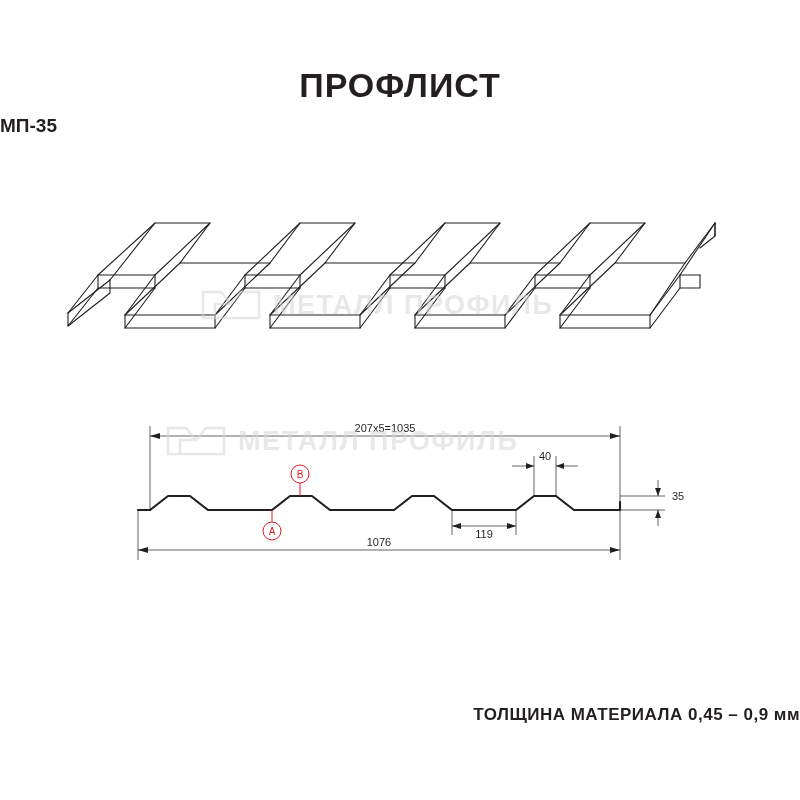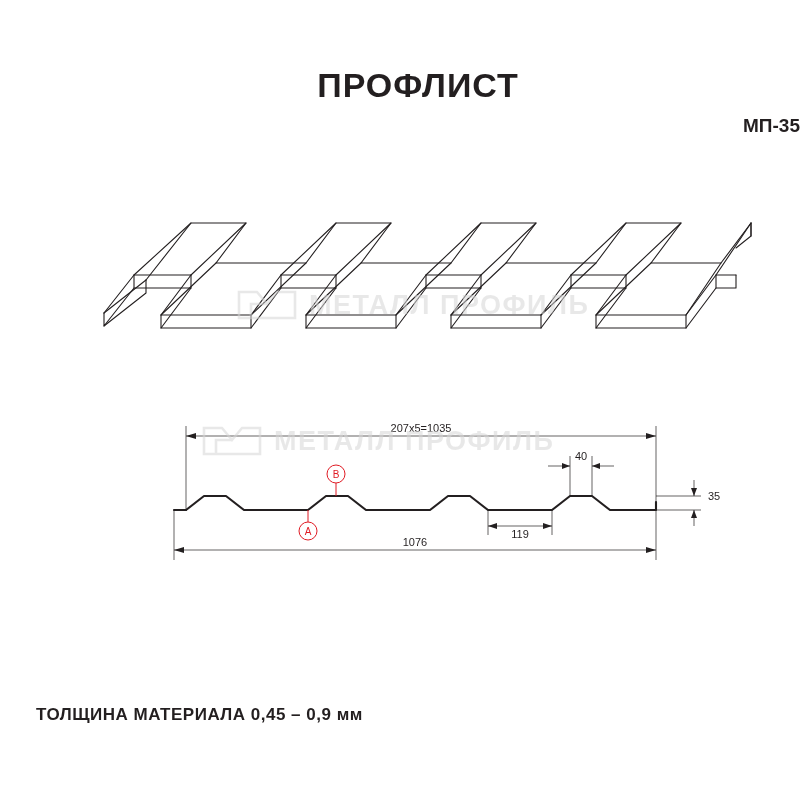--- a/index.html
+++ b/index.html
@@ -11,49 +11,48 @@
     width: 800px;
     height: 800px;
     position: relative;
     font-family: "Liberation Sans", sans-serif;
     color: #231f20;
     overflow: hidden;
   }
   .page {
     position: absolute;
     inset: 0;
-    margin-left: 36px;
   }
   .title {
     position: absolute;
     left: 0;
     right: 0;
     top: 66px;
     text-align: center;
     font-size: 34px;
     font-weight: bold;
     letter-spacing: 1px;
     color: #231f20;
   }
   .subtitle {
     position: absolute;
     left: 0;
     right: 0;
     top: 115px;
-    text-align: right;
+    text-align: left;
     font-size: 19px;
     font-weight: bold;
     color: #231f20;
   }
   .footer {
     position: absolute;
     left: 0;
     right: 0;
     top: 705px;
-    text-align: left;
+    text-align: right;
     font-size: 17px;
     font-weight: bold;
     letter-spacing: 0.5px;
     color: #231f20;
   }
   .iso-wrap {
     position: absolute;
     left: 60px;
     top: 185px;
     width: 680px;

